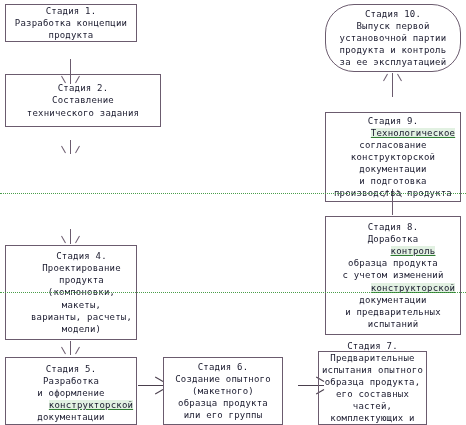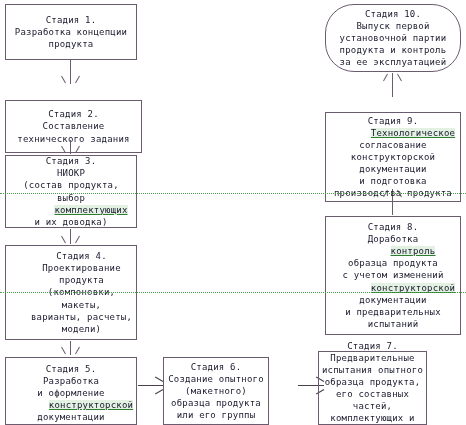--- a/index.html
+++ b/index.html
@@ -130,51 +130,44 @@
     text-underline-offset: 1px;
     background: rgba(160, 210, 160, 0.30);
     margin-left: 40px;
   }
 </style>
 </head>
 <body>
 
 <div id="canvas">
 
-  <div class="box" style="left:5px; top:4px; width:132px; height:56px;">
+  <div class="box" style="left:5px; top:4px; width:132px; height:38px;">
     <span class="box-inner">Стадия 1.
 Разработка концепции
 продукта</span>
   </div>
 
   <div class="arrow-v arrow-down" style="left:64px; top:59px; height:25px;">
     <span class="shaft"></span>
     <span class="headL"></span>
     <span class="headR"></span>
   </div>
 
-  <div class="box" style="left:5px; top:100px; width:137px; height:53px;">
+  <div class="box" style="left:5px; top:74px; width:156px; height:53px;">
     <span class="box-inner">Стадия 2.
 Составление
 технического задания</span>
   </div>
 
   <div class="arrow-v arrow-down" style="left:64px; top:140px; height:14px;">
     <span class="shaft"></span>
     <span class="headL"></span>
     <span class="headR"></span>
   </div>
 
-  <div class="box" style="left:5px; top:155px; width:132px; height:73px;">
-    <span class="box-inner">Стадия 3.
-НИОКР
-(состав продукта,
-выбор <span class="sp">комплектующих</span>
-и их доводка)</span>
-  </div>
 
   <div class="arrow-v arrow-down" style="left:64px; top:229px; height:15px;">
     <span class="shaft"></span>
     <span class="headL"></span>
     <span class="headR"></span>
   </div>
 
   <div class="box" style="left:5px; top:245px; width:132px; height:95px;padding-left:23px;">
     <span class="box-inner">Стадия 4.
 Проектирование
@@ -197,21 +190,21 @@
 <span class="sp">конструкторской</span>
 документации</span>
   </div>
 
   <div class="arrow-h arrow-right" style="left:138px; top:379px; width:25px;">
     <span class="shaft"></span>
     <span class="headT"></span>
     <span class="headB"></span>
   </div>
 
-  <div class="box" style="left:163px; top:357px; width:106px; height:68px;">
+  <div class="box" style="left:163px; top:357px; width:120px; height:68px;">
     <span class="box-inner">Стадия 6.
 Создание опытного
 (макетного)
 образца продукта
 или его группы</span>
   </div>
 
   <div class="arrow-h arrow-right" style="left:298px; top:379px; width:26px;">
     <span class="shaft"></span>
     <span class="headT"></span>

